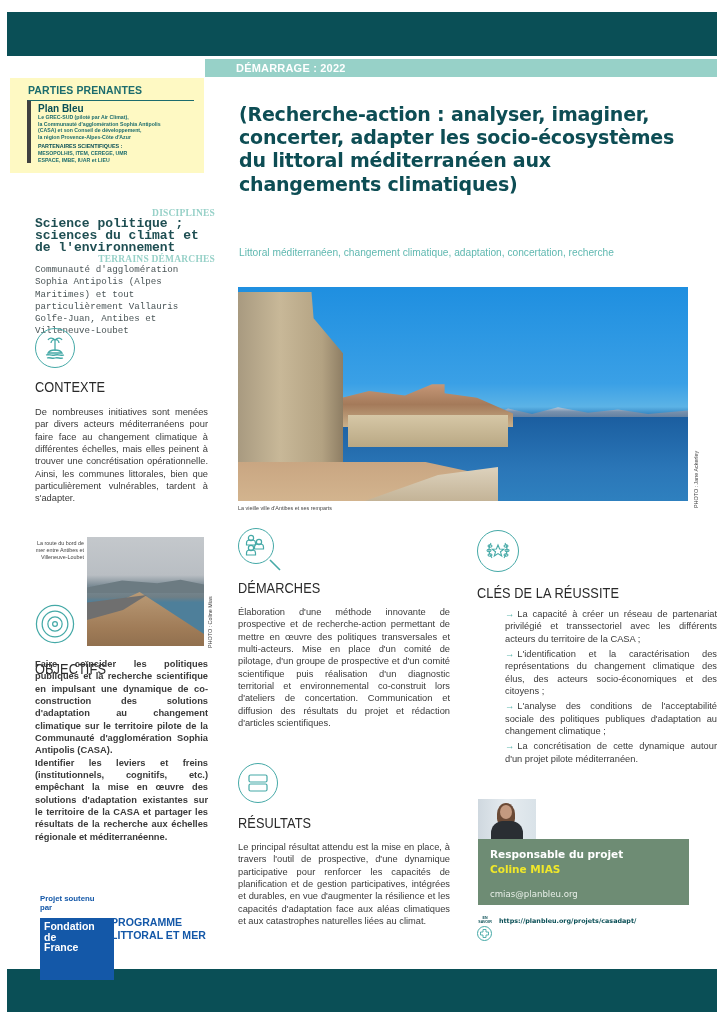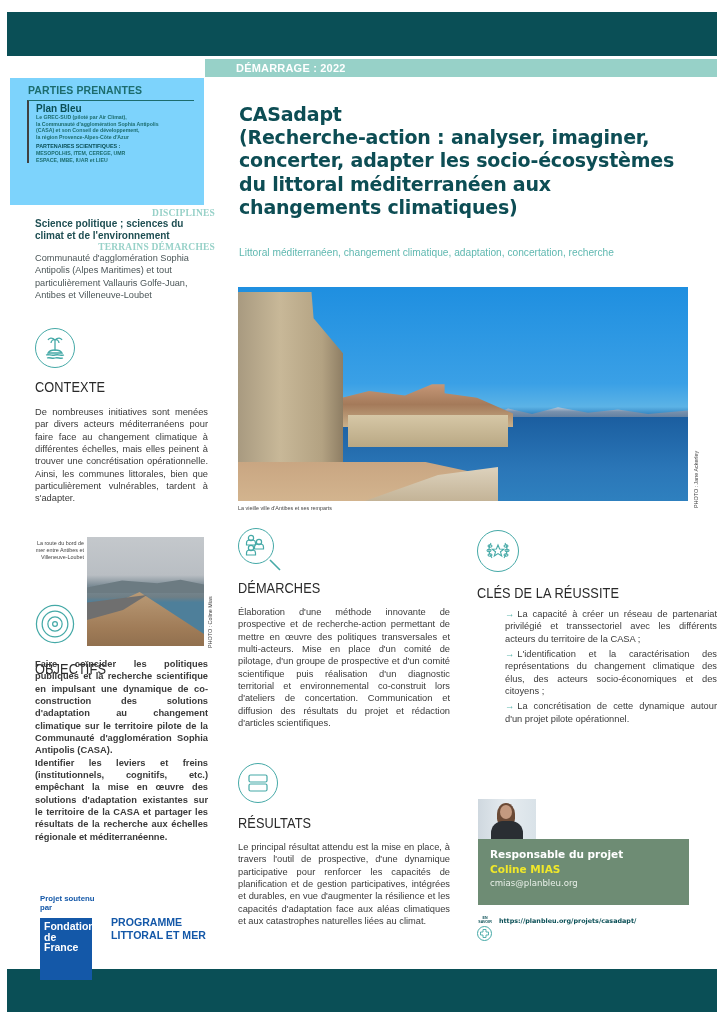--- a/index.html
+++ b/index.html
@@ -7,32 +7,32 @@
   body { position: relative; font-family: "DejaVu Sans", sans-serif; color: #3a3a3a; }
 
   .top-band { position: absolute; left: 7px; top: 12px; width: 710px; height: 44px; background: #0a4f56; }
   .date-band { position: absolute; left: 205px; top: 59px; width: 512px; height: 18px; background: #97d1c8; }
   .date-band span { position: absolute; left: 31px; top: 3px; font-family: "Liberation Sans", sans-serif; font-weight: bold; font-size: 11px; color: #ffffff; letter-spacing: 0.2px; }
 
   .bottom-band { position: absolute; left: 7px; top: 969px; width: 710px; height: 43px; background: #0a4f56; }
   .fdf-gap { position: absolute; left: 34px; top: 950px; width: 78px; height: 36px; background: #ffffff; }
 
   
-  .stake { position: absolute; left: 10px; top: 78px; width: 194px; height: 127px; background: #7dd3fc; padding: 6px 10px 12px 18px; }
+  .stake { position: absolute; left: 10px; top: 78px; width: 194px; height: 95px; background: #fef9c3; padding: 6px 10px 12px 18px; }
   .stake h3 { font-family: "Liberation Sans", sans-serif; font-weight: bold; font-size: 10.5px; color: #1c6c6d; letter-spacing: 0.1px; }
-  .stake .inner { margin-top: 4px; border-left: 2px solid #404040; border-top: 1px solid #1c6c6d; padding: 2px 4px 0 7px; margin-left: -1px; }
+  .stake .inner { margin-top: 4px; border-left: 4px solid #404040; border-top: 1px solid #1c6c6d; padding: 2px 4px 0 7px; margin-left: -1px; }
   .stake .pb { font-family: "Liberation Sans", sans-serif; font-weight: bold; font-size: 10px; color: #0a4f56; }
   .stake .small { font-family: "Liberation Sans", sans-serif; font-weight: bold; font-size: 5.2px; line-height: 6.6px; color: #1c6c6d; }
   .stake .plab { margin-top: 3px; font-family: "Liberation Sans", sans-serif; font-weight: bold; font-size: 5.4px; line-height: 6.6px; color: #0a4f56; }
 
   
   .disc { position: absolute; left: 35px; top: 208px; width: 180px; }
   .lbl { font-family: Liberation Serif, serif; font-weight: bold; font-size: 9.5px; color: #97d1c8; letter-spacing: 0.2px; text-align: right; }
-  .disc .val { font-family: Liberation Sans, sans-serif; font-weight: bold; font-size: 10px; line-height: 12px; color: #1e4e52; }
-  .disc .terr { font-family: Liberation Sans, sans-serif; font-size: 9.2px; line-height: 12.3px; color: #4a5557; }
+  .disc .val { font-family: Liberation Mono, monospace; font-weight: bold; font-size: 13px; line-height: 12px; color: #1e4e52; }
+  .disc .terr { font-family: Liberation Mono, monospace; font-size: 9.2px; line-height: 12.3px; color: #4a5557; }
 
   .icon-circ { position: absolute; border: 1.5px solid #45a9a7; border-radius: 50%; display: flex; align-items: center; justify-content: center; }
   .icon-circ svg { display: block; }
 
   .sec-title { position: absolute; font-family: "Liberation Sans", sans-serif; font-size: 14.5px; color: #2a2a2a; letter-spacing: 0.1px; transform: scaleX(0.88); transform-origin: left; }
   .body-text { position: absolute; font-family: "Liberation Sans", sans-serif; font-size: 9.3px; line-height: 12.35px; color: #3a3a3a; text-align: justify; }
 
   .title-block { position: absolute; left: 239px; top: 103px; width: 460px; }
   .title-block h1 { font-family: "DejaVu Sans", sans-serif; font-weight: bold; font-size: 19px; line-height: 23.2px; color: #0d4d54; letter-spacing: -0.2px; }
   .keywords { position: absolute; left: 239px; top: 246px; width: 440px; font-family: "Liberation Sans", sans-serif; font-size: 10.2px; line-height: 14px; color: #5fb8b0; }
@@ -55,27 +55,27 @@
   .photo-road .hills { position: absolute; left: 0; top: 42px; width: 117px; height: 14px; background: #6c7b82; clip-path: polygon(0 60%, 30% 10%, 60% 30%, 80% 5%, 100% 40%, 100% 100%, 0 100%); }
 
   .resp-photo { position: absolute; left: 478px; top: 799px; width: 58px; height: 40px; overflow: hidden; background: linear-gradient(90deg, #cfd8df, #e6ecf0 50%, #d9e2e8); }
   .resp-photo .head { position: absolute; left: 22px; top: 6px; width: 12px; height: 14px; border-radius: 50%; background: #c49a80; }
   .resp-photo .hair { position: absolute; left: 19px; top: 4px; width: 18px; height: 22px; border-radius: 50% 50% 30% 30%; background: #6b4a36; }
   .resp-photo .body { position: absolute; left: 13px; top: 22px; width: 32px; height: 20px; border-radius: 12px 12px 0 0; background: #2a2e33; }
 
   .resp-box { position: absolute; left: 478px; top: 839px; width: 211px; height: 66px; background: #6e8c74; padding: 9px 0 0 12px; }
   .resp-box .r1 { font-family: "DejaVu Sans", sans-serif; font-weight: bold; font-size: 10.5px; color: #ffffff; }
   .resp-box .r2 { margin-top: 3px; font-family: "DejaVu Sans", sans-serif; font-weight: bold; font-size: 10.5px; color: #f0e82a; }
-  .resp-box .r3 { margin-top: 3px; font-family: "DejaVu Sans", sans-serif; font-size: 8.6px; color: #e8efe8; }
+  .resp-box .r3 { margin-top: 14px; font-family: "DejaVu Sans", sans-serif; font-size: 8.6px; color: #e8efe8; }
 
   .ensavoir { position: absolute; left: 478px; top: 916px; font-family: "Liberation Sans", sans-serif; font-weight: bold; font-size: 3.6px; line-height: 4px; color: #0a4f56; text-align: center; width: 14px; }
   .url { position: absolute; left: 499px; top: 917px; font-family: "DejaVu Sans", sans-serif; font-weight: bold; font-size: 6.4px; color: #0a4f56; }
 
   .support { position: absolute; left: 40px; top: 894px; font-family: "Liberation Sans", sans-serif; font-weight: bold; font-size: 7.8px; line-height: 9px; color: #1458a8; }
-  .fdf { position: absolute; left: 40px; top: 918px; width: 52px; height: 62px; background: #1458a8; padding: 3px 0 0 4px; }
+  .fdf { position: absolute; left: 40px; top: 918px; width: 74px; height: 62px; background: #1458a8; padding: 3px 0 0 4px; }
   .fdf span { display: block; font-family: "Liberation Sans", sans-serif; font-weight: bold; font-size: 10.5px; line-height: 10.5px; color: #ffffff; }
   .prog { position: absolute; left: 111px; top: 916px; font-family: "Liberation Sans", sans-serif; font-weight: bold; font-size: 11.5px; line-height: 13.4px; color: #1458a8; transform: scaleX(0.92); transform-origin: left; }
 
   .arrow { color: #5fb8b0; margin-right: 3px; }
   .cle-item { margin-bottom: 3px; }
 </style>
 </head>
 <body>
 
 <div class="top-band"></div>
@@ -146,21 +146,20 @@
   <span>de</span>
   <span>France</span>
 </div>
 <div class="prog">
   <div>PROGRAMME</div>
   <div>LITTORAL ET MER</div>
 </div>
 
 <div class="title-block">
   <h1>
-    <span style="display:block;">CASadapt</span>
     <span>(Recherche-action : analyser, imaginer, concerter, adapter les socio-écosystèmes du littoral méditerranéen aux changements climatiques)</span>
   </h1>
 </div>
 <div class="keywords">Littoral méditerranéen, changement climatique, adaptation, concertation, recherche</div>
 
 <div class="photo-main">
   <div class="mountains"></div>
   <div class="sea"></div>
   <div class="town"></div>
   <div class="rampart"></div>
@@ -205,21 +204,22 @@
       <ellipse cx="8" cy="20" rx="2" ry="1.2"></ellipse>
     <ellipse cx="24" cy="11" rx="2" ry="1.2"></ellipse>
       <ellipse cx="25" cy="15.5" rx="2" ry="1.2"></ellipse>
       <ellipse cx="24" cy="20" rx="2" ry="1.2"></ellipse>
   </svg>
 </div>
 <div class="sec-title" style="left:477px; top:585px;">CLÉS DE LA RÉUSSITE</div>
 <div class="body-text" style="left:477px; top:608px; width:212px;margin-left:28px;">
   <div class="cle-item"><span class="arrow">→</span><span>La capacité à créer un réseau de partenariat privilégié et transsectoriel avec les différents acteurs du territoire de la CASA ;</span></div>
   <div class="cle-item"><span class="arrow">→</span><span>L'identification et la caractérisation des représentations du changement climatique des élus, des acteurs socio-économiques et des citoyens ;</span></div>
-  <div class="cle-item"><span class="arrow">→</span><span>La concrétisation de cette dynamique autour d'un projet pilote opérationnel.</span></div>
+  <div class="cle-item"><span class="arrow">→</span><span>L'analyse des conditions de l'acceptabilité sociale des politiques publiques d'adaptation au changement climatique ;</span></div>
+  <div class="cle-item"><span class="arrow">→</span><span>La concrétisation de cette dynamique autour d'un projet pilote méditerranéen.</span></div>
 </div>
 
 <div class="resp-photo">
   <div class="hair"></div>
     <div class="head"></div>
     <div class="body"></div>
 </div>
 <div class="resp-box">
   <div class="r1">Responsable du projet</div>
   <div class="r2">Coline MIAS</div>

